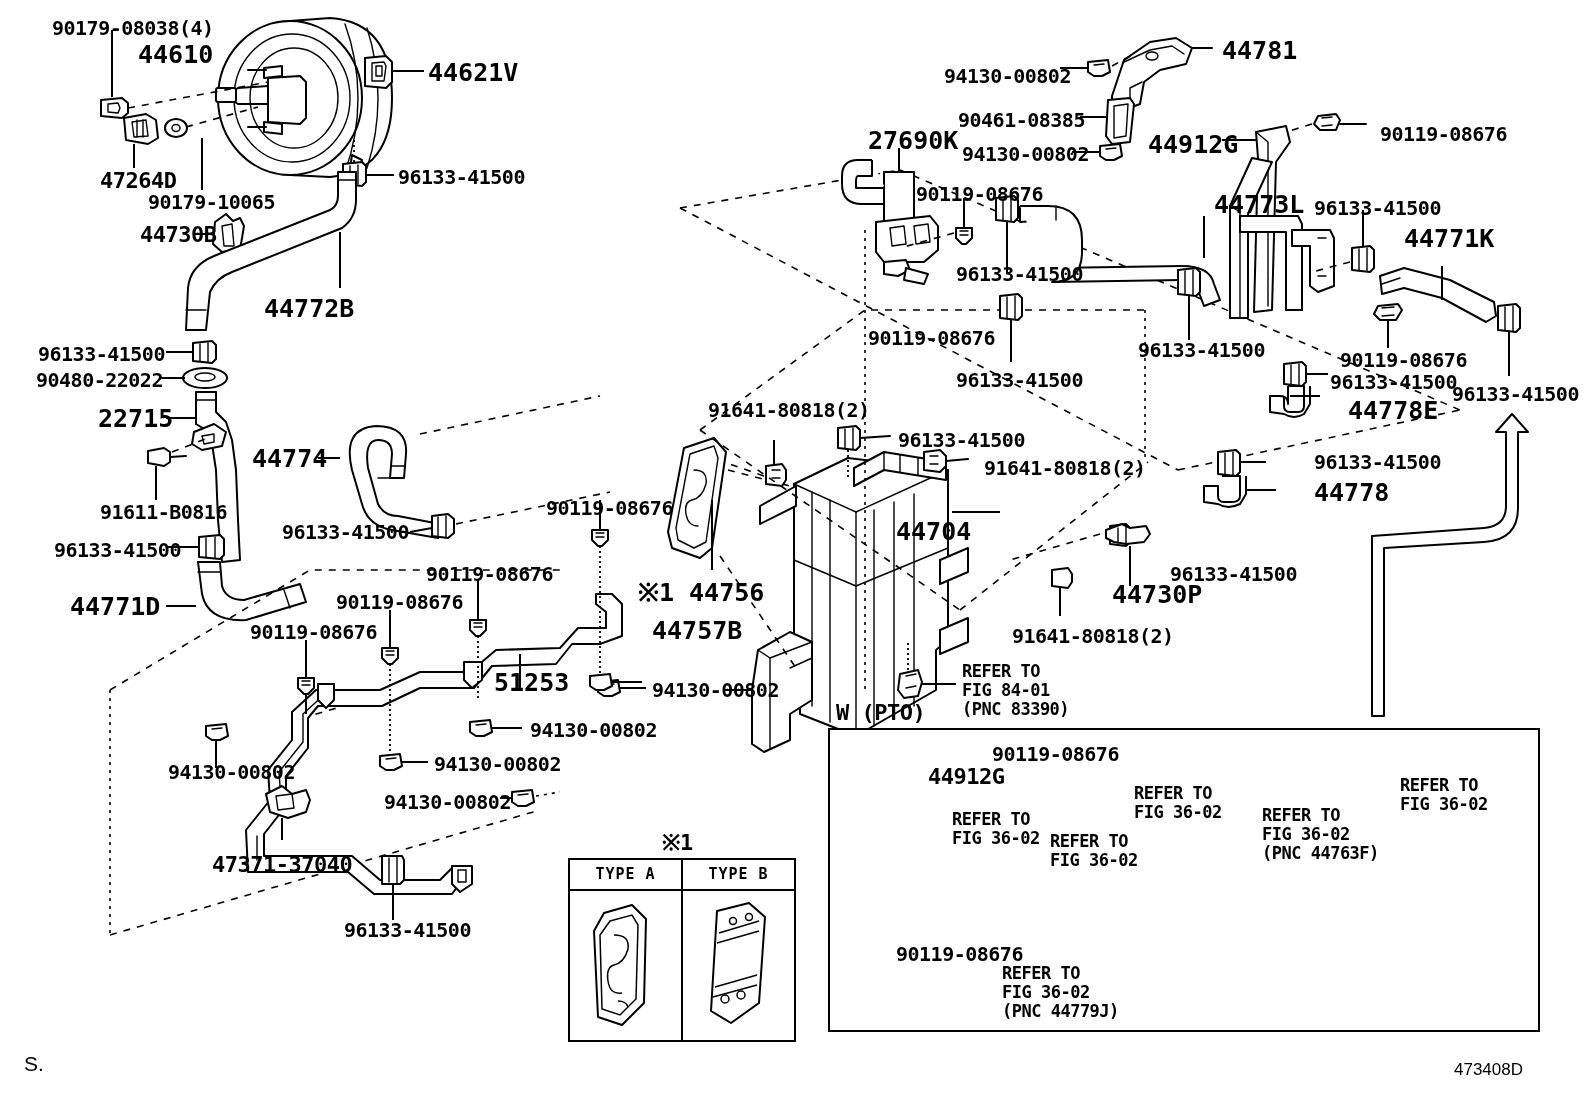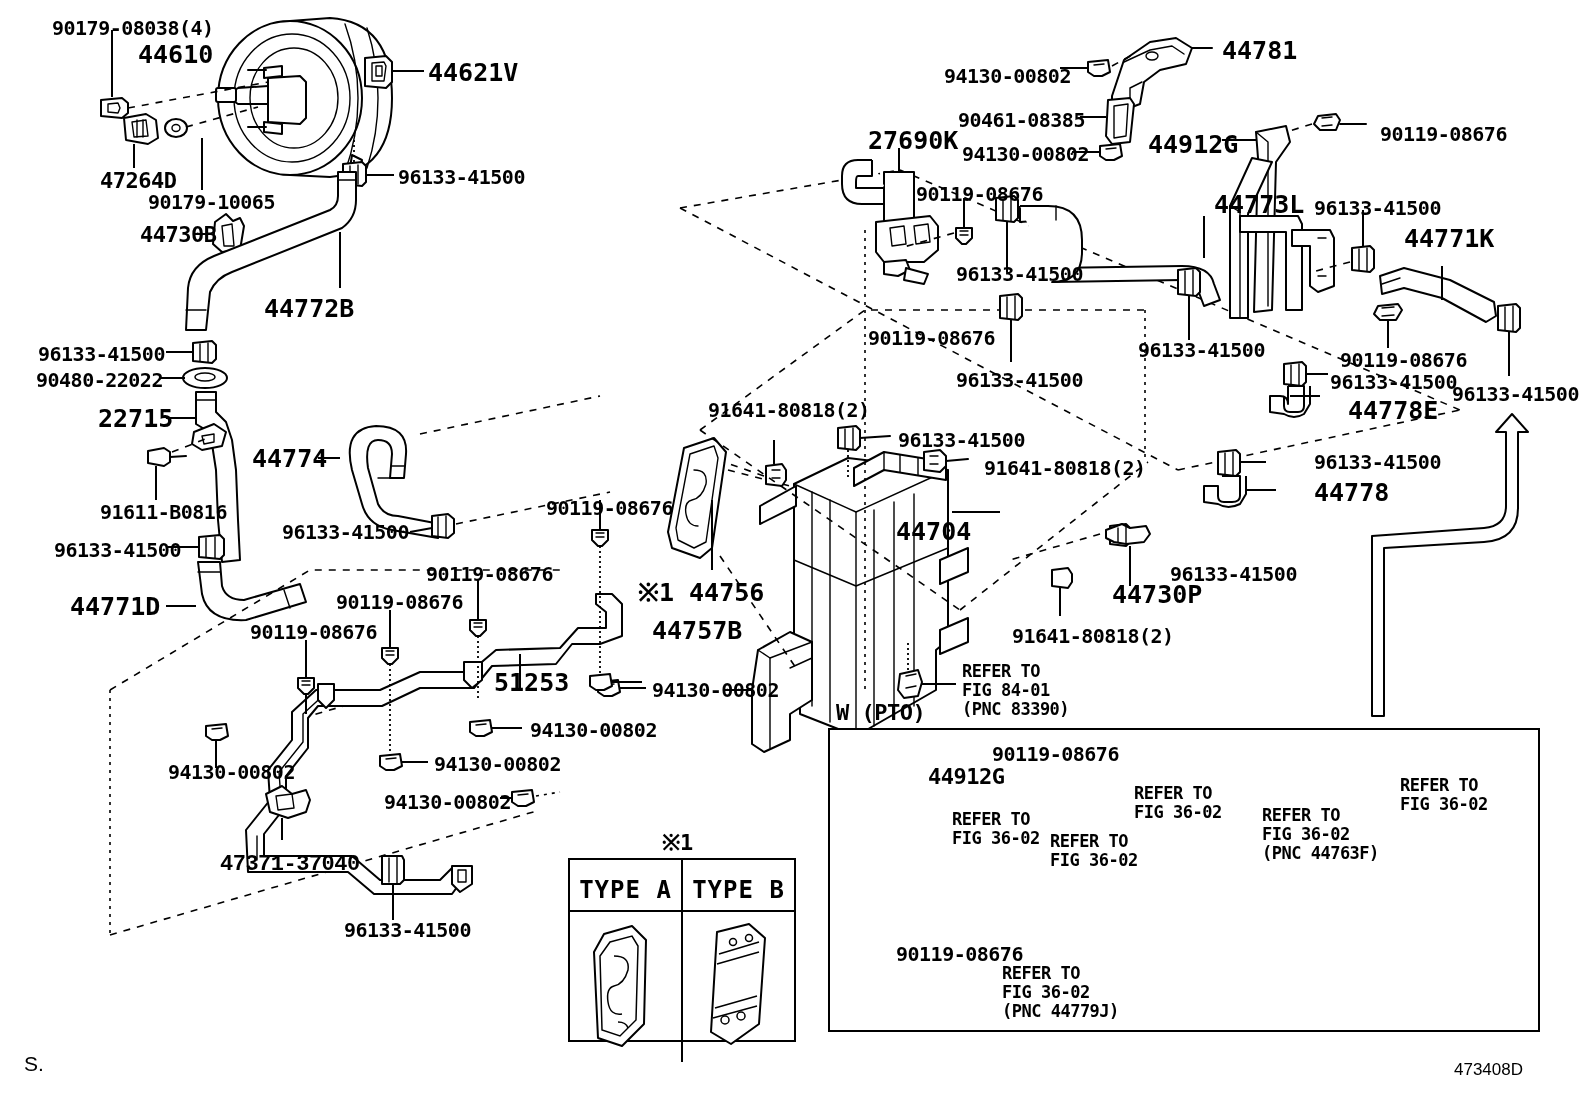--- a/index.html
+++ b/index.html
@@ -8,21 +8,21 @@
   #art{position:absolute;left:0;top:0;width:1592px;height:1099px;}
   .lbl{position:absolute;color:#000;white-space:nowrap;font-family:"DejaVu Sans Mono","Liberation Mono",monospace;font-weight:bold;letter-spacing:-0.5px;}
   .s20{font-size:20px;}
   .big{font-size:25px;font-weight:bold;letter-spacing:0px;}
   .med{font-size:22px;font-weight:bold;}
   .refer{font-size:17px;line-height:19px;white-space:pre;font-weight:bold;}
   .figid{position:absolute;font-family:"Liberation Sans",sans-serif;font-size:17px;font-weight:normal;letter-spacing:0px;margin-top:12px;}
   .corner{position:absolute;font-family:"Liberation Sans",sans-serif;font-size:21px;}
   .typebox{position:absolute;border:2px solid #000;background:#fff;}
   .typehdr{display:flex;border-bottom:2px solid #000;}
-  .typecell{flex:1;text-align:center;font-size:24px;font-weight:bold;padding:16px 0 6px 0;letter-spacing:1px;font-family:"DejaVu Sans Mono","Liberation Mono",monospace;}
+  .typecell{flex:1;text-align:center;font-size:15px;font-weight:bold;padding:5px 0 6px 0;letter-spacing:1px;font-family:"DejaVu Sans Mono","Liberation Mono",monospace;}
   .typecell.left{border-right:2px solid #000;}
   .typebody{display:flex;height:150px;}
   .typebodycell{flex:1;position:relative;}
   .typebodycell.left{border-right:2px solid #000;}
   .ptobox{position:absolute;border:2px solid #000;background:#fff;}
 </style>
 </head>
 <body>
 
 <div id="page">
@@ -544,21 +544,21 @@
   <div class="lbl s20" style="left:250px;top:620px;">90119-08676</div>
   <div class="lbl s20" style="left:336px;top:590px;">90119-08676</div>
   <div class="lbl s20" style="left:426px;top:562px;">90119-08676</div>
   <div class="lbl big" style="left:494px;top:668px;">51253</div>
 
   <div class="lbl s20" style="left:168px;top:760px;">94130-00802</div>
   <div class="lbl s20" style="left:434px;top:752px;">94130-00802</div>
   <div class="lbl s20" style="left:530px;top:718px;">94130-00802</div>
   <div class="lbl s20" style="left:384px;top:790px;">94130-00802</div>
   <div class="lbl s20" style="left:652px;top:678px;">94130-00802</div>
-  <div class="lbl med" style="left:220px;top:852px;font-family:Liberation Mono, monospace;">47371-37040</div>
+  <div class="lbl med" style="left:212px;top:852px;">47371-37040</div>
   <div class="lbl s20" style="left:344px;top:918px;">96133-41500</div>
 
   <div class="lbl s20" style="left:708px;top:398px;">91641-80818(2)</div>
   <div class="lbl s20" style="left:898px;top:428px;">96133-41500</div>
   <div class="lbl s20" style="left:984px;top:456px;">91641-80818(2)</div>
   <div class="lbl s20" style="left:546px;top:496px;">90119-08676</div>
   <div class="lbl big" style="left:638px;top:574px;">※1 44756</div>
   <div class="lbl big" style="left:652px;top:616px;">44757B</div>
   <div class="lbl big" style="left:896px;top:498px;margin-top:19px;">44704</div>
   <div class="lbl s20" style="left:1012px;top:624px;">91641-80818(2)</div>

